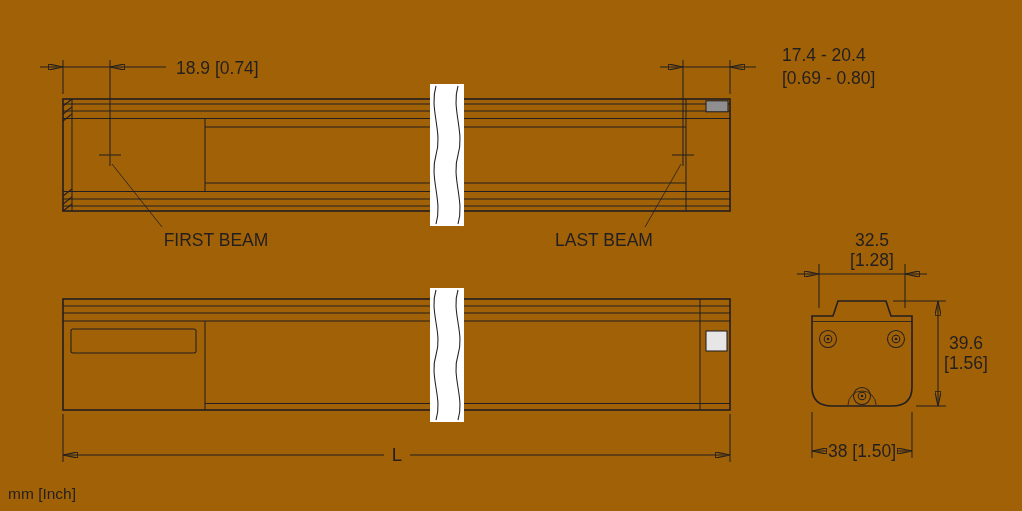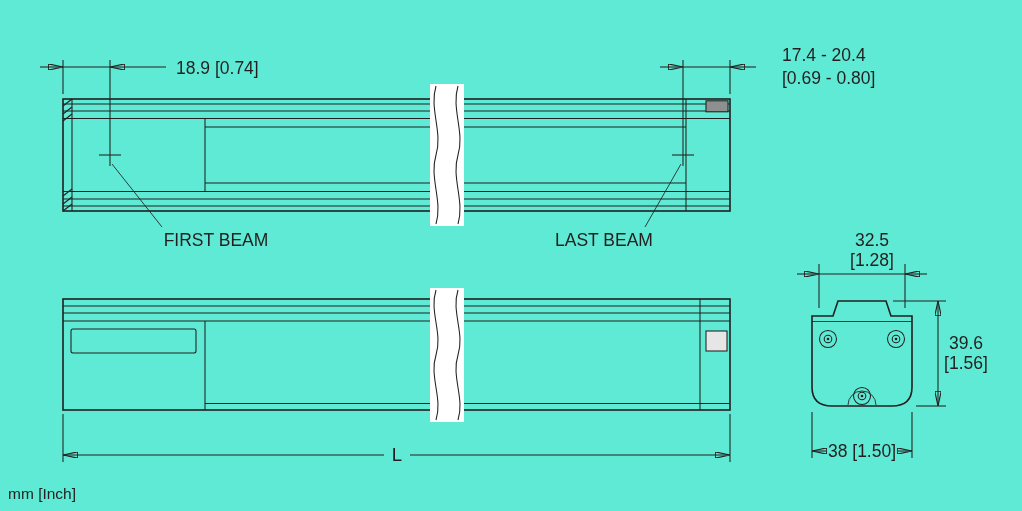--- a/index.html
+++ b/index.html
@@ -1,16 +1,16 @@
 <!DOCTYPE html>
 <html><head>
 <meta charset="utf-8">
 <style>
   html,body { margin:0; padding:0; background:#ffffff; }
-  .stage { position:relative; width:1022px; height:511px; background:#5eead4; overflow:hidden; }
+  .stage { position:relative; width:1022px; height:511px; background:#a16207; overflow:hidden; }
   svg { display:block; }
   .ln line, .ln path, .ln rect, .ln circle { stroke:#231f20; stroke-width:1.05; fill:none; stroke-linecap:butt; }
   .ln .thick { stroke-width:1.6; }
   .ln .thin  { stroke-width:0.85; }
   .ln .white { fill:#ffffff; stroke:none; }
   .ln .fillgray  { fill:#8f8f8f; stroke:#231f20; }
   .ln .filllight { fill:#e6e6e6; stroke:#231f20; }
   .ln .dot { fill:#231f20; stroke:none; }
   text { fill:#231f20; stroke:none; font-family:"Liberation Sans", sans-serif; font-size:17.5px; }
   text.big { font-size:18.5px; }

